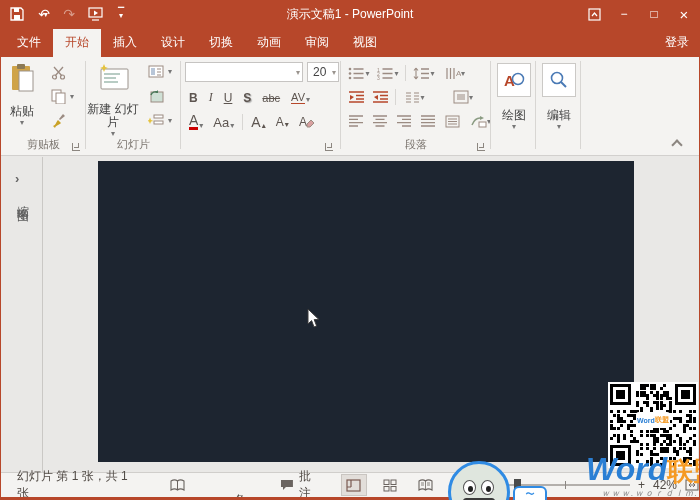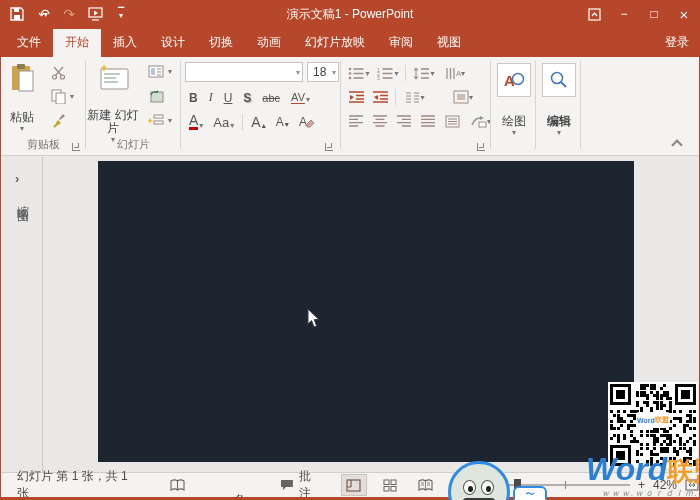--- a/index.html
+++ b/index.html
@@ -31,21 +31,21 @@
 
   
   .ribbon { position:absolute; left:0; top:57px; width:100%; height:99px; background:#f4f3f1;
             border-bottom:1px solid #d2d0ce; }
   .rgroup { position:absolute; top:0; height:98px; }
   .vsep { position:absolute; top:4px; height:88px; width:1px; background:#d8d6d3; }
   .glabel { position:absolute; bottom:3px; left:0; right:0; text-align:center; color:#7b756f; font-size:11px; }
   .launcher { position:absolute; bottom:4px; width:8px; height:8px; border-left:1px solid #8c8680; border-bottom:1px solid #8c8680; }
   .launcher:after { content:""; position:absolute; right:1px; top:0px; width:4px; height:4px; border-right:1px solid #8c8680; border-bottom:1px solid #8c8680; }
   .bigbtn { position:absolute; display:flex; flex-direction:column; align-items:center; color:#444; }
-  .bigbtn .lbl { margin-top:18px; text-align:center; line-height:13px; }
+  .bigbtn .lbl { margin-top:12px; text-align:center; line-height:13px; }
   .dd { font-size:8px; color:#777; }
   .sicon { width:18px; height:16px; display:flex; align-items:center; justify-content:center; }
   .iconrow { position:absolute; display:flex; align-items:center; gap:4px; }
   .combo { background:#fff; border:1px solid #c6c4c2; height:20px; display:flex; align-items:center; justify-content:space-between; padding:0 2px 0 5px; color:#444; }
   .combo .dd { color:#9a948e; }
   .fbtn { color:#5d5550; display:flex; align-items:flex-end; gap:1px; padding:1px 2px; }
   .boxbtn { width:34px; height:34px; background:#fff; border:1px solid #cbc9c6; display:flex; align-items:center; justify-content:center; }
   .chev-up { position:absolute; right:18px; bottom:6px; width:8px; height:8px; border-left:2px solid #8c8680; border-top:2px solid #8c8680; transform:rotate(45deg); }
   svg { display:block; }
 
@@ -135,21 +135,20 @@
     </div>
   </div>
 
   <div class="tabrow">
     <div class="tab" style="margin-left:4px">文件</div>
     <div class="tab active">开始</div>
     <div class="tab">插入</div>
     <div class="tab">设计</div>
     <div class="tab">切换</div>
     <div class="tab">动画</div>
-    <div class="tab">幻灯片放映</div>
     <div class="tab">审阅</div>
     <div class="tab">视图</div>
     <div class="tab-right">
       <div class="signin">登录</div>
     </div>
   </div>
 
   <div class="ribbon">
 
     <div class="rgroup" style="left:0;width:85px;">
@@ -223,21 +222,21 @@
       <div class="glabel">幻灯片</div>
       <div class="vsep" style="left:94px;"></div>
     </div>
 
     <div class="rgroup" style="left:180px;width:160px;">
       <div class="combo" style="position:absolute;left:4px;top:5px;width:118px;">
         <span></span>
           <span class="dd">▾</span>
       </div>
       <div class="combo" style="position:absolute;left:126px;top:5px;width:32px;">
-        <span>18</span>
+        <span>20</span>
           <span class="dd">▾</span>
       </div>
       <div class="iconrow" style="left:6px;top:32px;gap:7px;">
         <span class="fbtn" style="font-weight:bold;">B</span>
         <span class="fbtn" style="font-style:italic;font-family:'Liberation Serif',serif;">I</span>
         <span class="fbtn" style="text-decoration:underline;">U</span>
         <span class="fbtn" style="font-weight:bold;text-shadow:1px 1px 1px #aaa;">S</span>
         <span class="fbtn" style="text-decoration:line-through;font-size:11px;">abc</span>
         <span class="fbtn" style="font-size:11px;">
             <span style="border-bottom:1px solid #b7472a">AV</span>
@@ -366,39 +365,40 @@
           </span>
         <span class="sicon" style="width:28px;">
           <svg width="16" height="13" viewBox="0 0 16 13">
               <path d="M1 10c2-5 5-7 8-7" fill="none" stroke="#8a9b82" stroke-width="1.5"></path>
               <path d="M9 1l4 2-4 2z" fill="#8a9b82"></path>
               <rect x="8" y="7" width="7" height="5" fill="#fff" stroke="#9b8b82"></rect>
             </svg>
           <span class="dd">▾</span>
           </span>
       </div>
+      <div class="glabel">段落</div>
       <div class="launcher" style="right:6px;"></div>
       <div class="vsep" style="left:149px;"></div>
     </div>
 
     <div class="rgroup" style="left:490px;width:45px;">
       <div class="bigbtn" style="left:6px;top:6px;">
         <div class="boxbtn">
           <svg width="22" height="20" viewBox="0 0 22 20">
               <text x="1" y="16" font-size="15" font-weight="bold" fill="#b7472a">A</text>
               <circle cx="15" cy="9" r="5.5" fill="none" stroke="#4a7ab5" stroke-width="1.5"></circle>
             </svg>
         </div>
         <span class="lbl">绘图</span>
         <span class="dd">▾</span>
       </div>
       <div class="vsep" style="left:44px;"></div>
     </div>
 
-    <div class="rgroup" style="left:535px;width:45px;font-weight:bold;">
+    <div class="rgroup" style="left:535px;width:45px;">
       <div class="bigbtn" style="left:6px;top:6px;">
         <div class="boxbtn">
           <svg width="20" height="20" viewBox="0 0 20 20">
               <circle cx="8" cy="8" r="5.5" fill="none" stroke="#4a7ab5" stroke-width="1.6"></circle>
               <path d="M12 12l5 5" stroke="#4a7ab5" stroke-width="2"></path>
             </svg>
         </div>
         <span class="lbl">编辑</span>
         <span class="dd">▾</span>
       </div>

